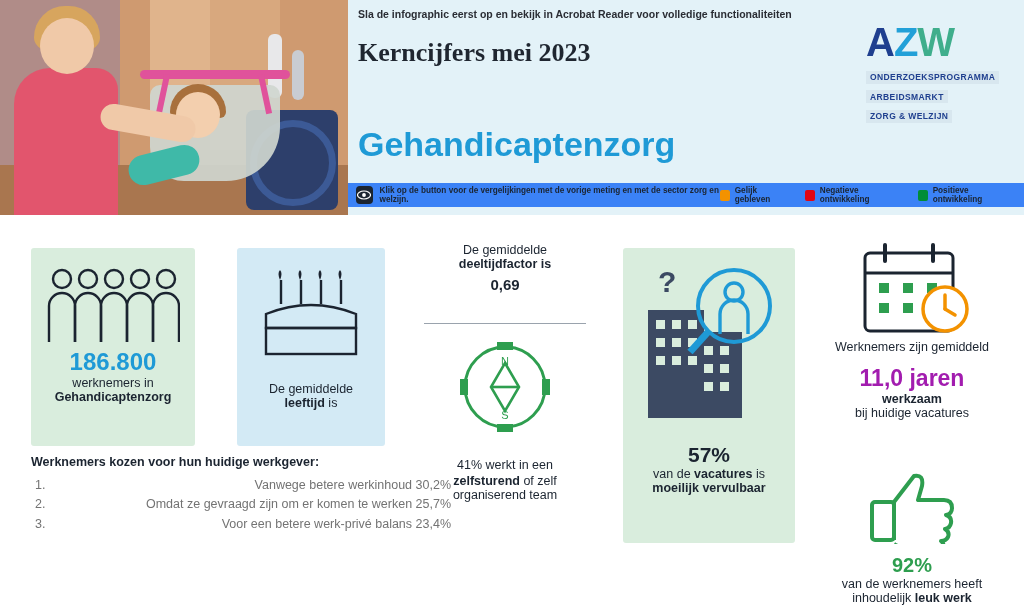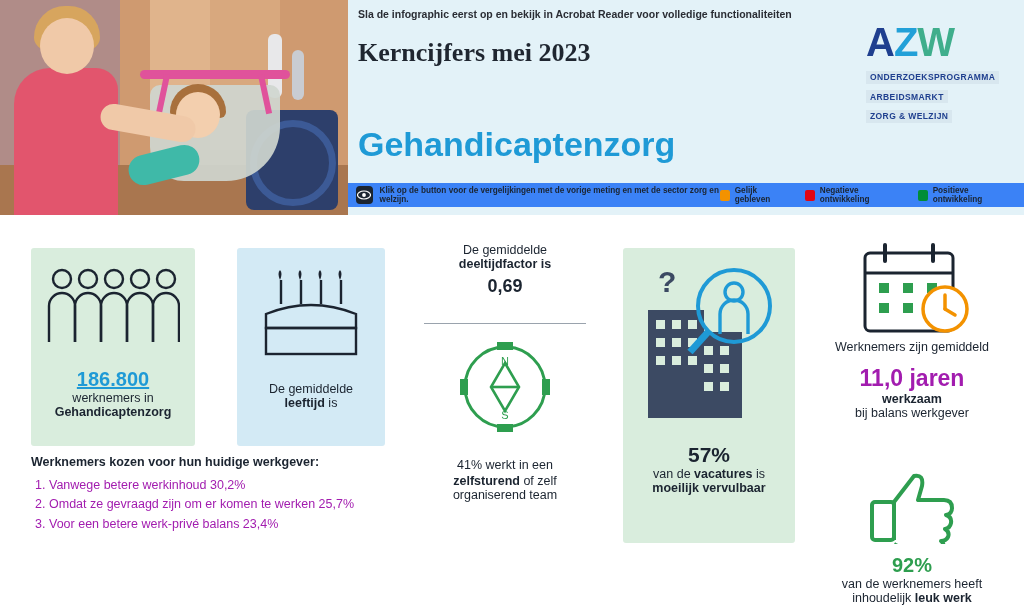--- a/index.html
+++ b/index.html
@@ -97,46 +97,46 @@
 
   .card-green { background:#d9eddd; }
   .card-blue  { background:#d3eaf5; }
 
   
   .c-workers {
     position:absolute; left:31px; top:33px; width:164px; height:198px;
     border-radius:3px; text-align:center;
   }
   .c-workers .people { margin-top:18px; }
-  .c-workers .num { font-size:20px; font-weight:700; color:#1f9ad6; margin-top:20px;text-decoration:underline; }
+  .c-workers .num { font-size:24px; font-weight:700; color:#1f9ad6; margin-top:0; }
   .c-workers .l1 { font-size:12.5px; color:#1b2430; }
   .c-workers .l2 { font-size:12.5px; color:#1b2430; font-weight:700; }
 
   
   .c-age {
     position:absolute; left:237px; top:33px; width:148px; height:198px;
     border-radius:3px; text-align:center;
   }
   .c-age .cake { margin-top:22px; }
   .c-age .t1 { font-size:12.5px; color:#1b2430; margin-top:20px; }
   .c-age .t2 { font-size:12.5px; color:#1b2430; }
   .c-age .t2 b { font-weight:700; }
   .c-age .num { font-size:23px; font-weight:700; color:#1f9ad6; margin-top:4px; }
 
   
   .reasons { position:absolute; left:31px; top:240px; width:420px; }
   .reasons .h { font-size:12.5px; font-weight:700; color:#1b2430; margin-bottom:7px; }
   .reasons ol { margin:0; padding-left:18px; }
-  .reasons li { font-size:12.5px; color:#a21caf; line-height:1.55; }
+  .reasons li { font-size:12.5px; color:#737373; line-height:1.55;text-align:right; }
 
   
   .c-deeltijd { position:absolute; left:420px; top:28px; width:170px; text-align:center; }
   .c-deeltijd .l1 { font-size:12.5px; color:#1b2430; }
   .c-deeltijd .l2 { font-size:12.5px; color:#1b2430; font-weight:700; }
-  .c-deeltijd .num { font-size:18px; font-weight:700; color:#1b2430; margin-top:5px; }
+  .c-deeltijd .num { font-size:15px; font-weight:700; color:#1b2430; margin-top:5px; }
   .divider { position:absolute; left:424px; top:108px; width:162px; height:1px; background:#9aa3ad; }
 
   
   .c-compass { position:absolute; left:420px; top:120px; width:170px; text-align:center; }
   .c-compass .num { font-size:20px; font-weight:700; color:#2e9e4f; margin-top:8px; }
   .c-compass .num span { color:#1b2430; font-weight:400; font-size:12.5px; }
   .c-compass .l1 { font-size:12.5px; color:#1b2430; }
   .c-compass .l1 b { color:#1b2430; font-weight:700; }
   .c-compass .l2 { font-size:12.5px; color:#1b2430; }
 
@@ -363,21 +363,21 @@
         </g>
         <circle cx="84" cy="66" r="22" fill="#ffffff" stroke="#f39200" stroke-width="3.5"></circle>
         <line x1="84" y1="66" x2="84" y2="52" stroke="#f39200" stroke-width="3.5" stroke-linecap="round"></line>
         <line x1="84" y1="66" x2="94" y2="72" stroke="#f39200" stroke-width="3.5" stroke-linecap="round"></line>
       </svg>
     </div>
     <div class="c-tenure">
       <div class="l1">Werknemers zijn gemiddeld</div>
       <div class="num">11,0 jaren</div>
       <div class="l2">werkzaam</div>
-      <div class="l3">bij balans werkgever</div>
+      <div class="l3">bij huidige vacatures</div>
     </div>
 
     <div class="c-thumb">
       <div>
         <svg width="96" height="74" viewBox="0 0 96 74">
           <g fill="none" stroke="#2e9e4f" stroke-width="4" stroke-linejoin="round">
             <path d="M30 70 V32 L50 6 q10 -2 8 10 l-4 14 h26 q8 0 8 8 q0 6 -6 7 q6 2 5 8 q-1 5 -6 6 q5 3 3 8 q-2 4 -7 4 q4 3 1 7 H44 q-8 0 -14 -4"></path>
             <rect x="8" y="32" width="22" height="38" rx="3"></rect>
           </g>
         </svg>

